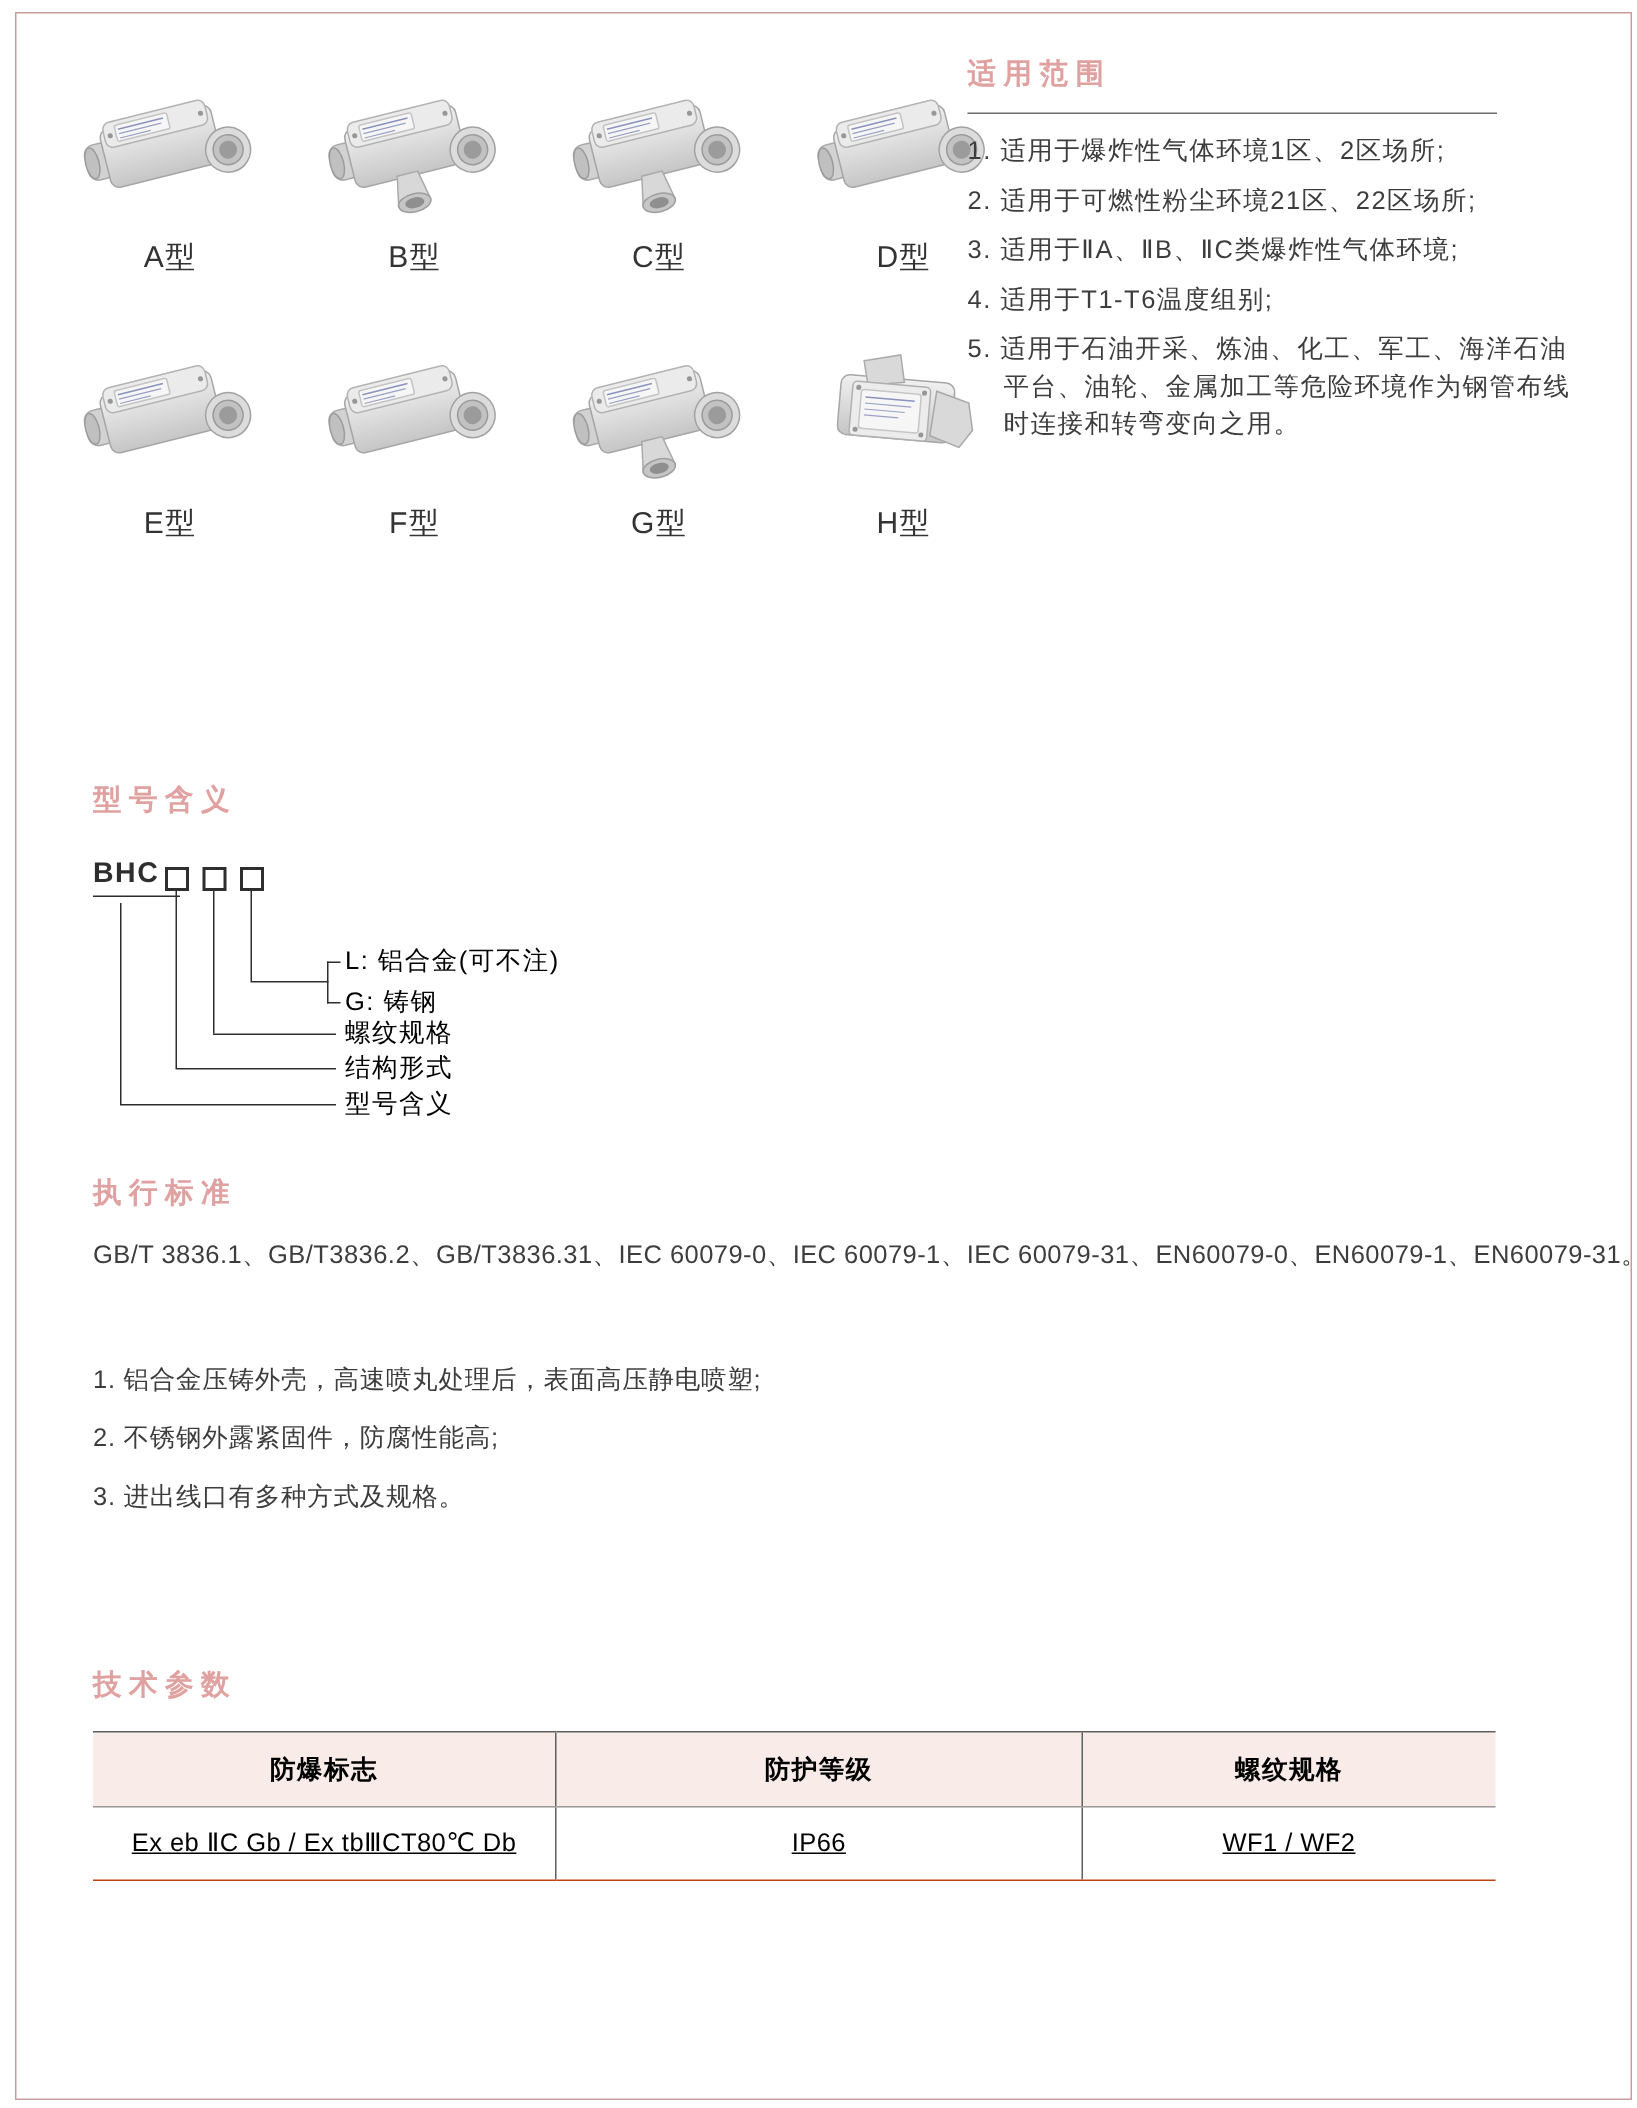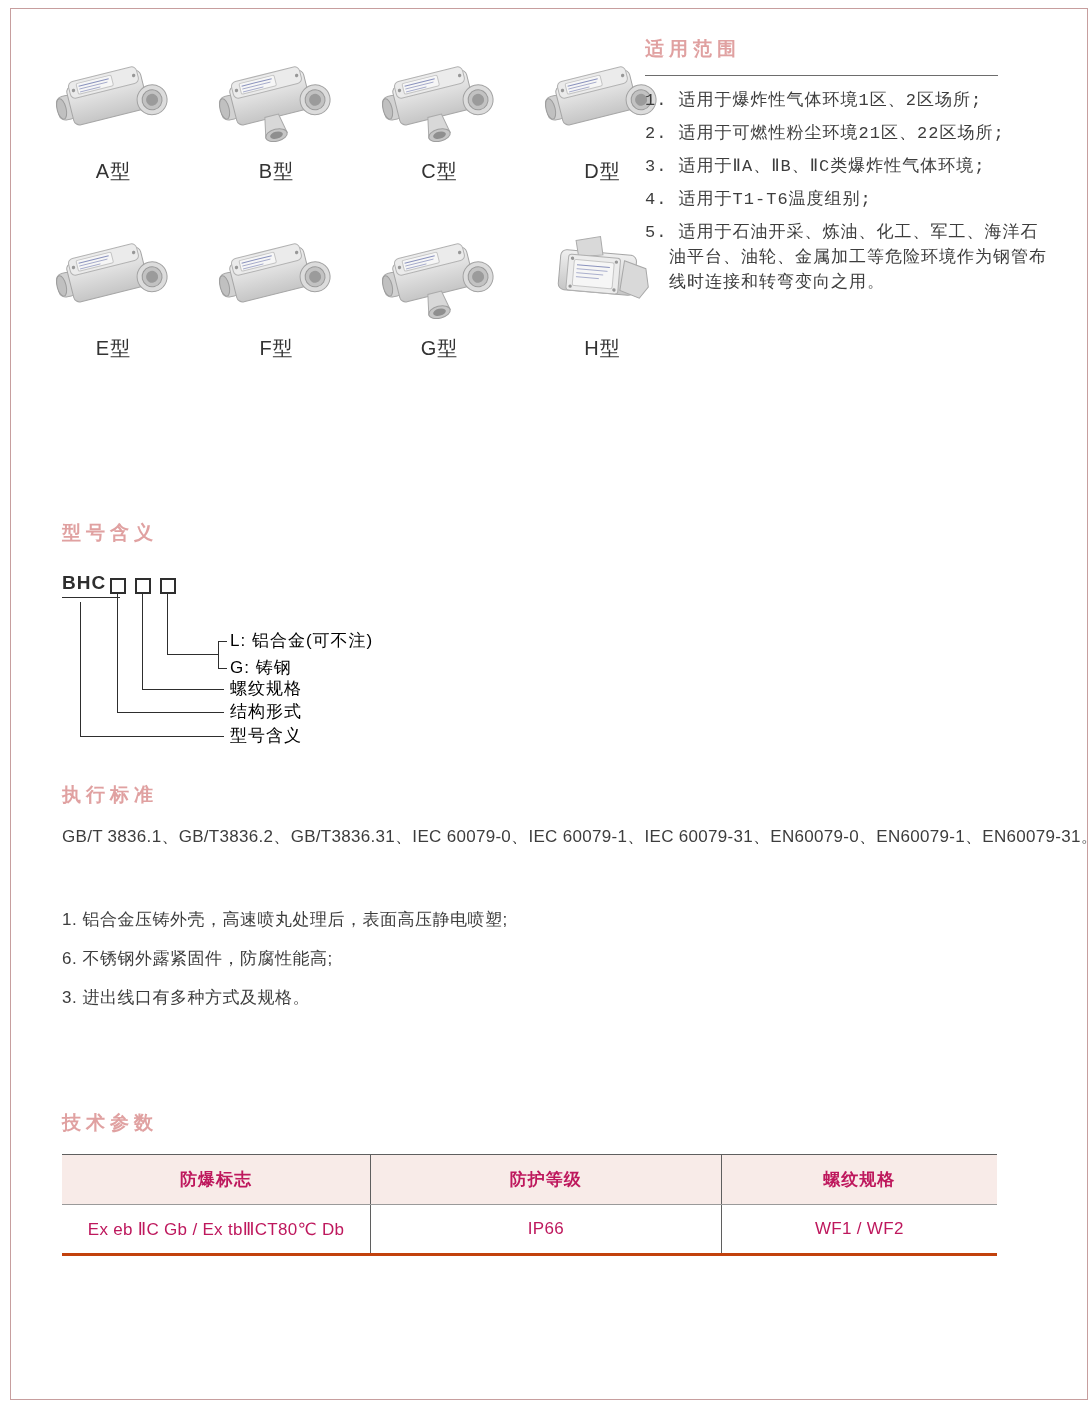--- a/index.html
+++ b/index.html
@@ -23,21 +23,21 @@
   .prod{width:120px;height:104px;display:block;}
   .prod-label{margin-top:6px;font-size:20px;color:#333;letter-spacing:1px;}
   .prod g.main{transform:rotate(-14deg);transform-origin:60px 52px;}
   .prod .hub-mid{display:none}
   .type-B .hub-mid,.type-C .hub-mid,.type-G .hub-mid{display:block}
   .prod .face-plate{display:none}
   .type-H .face-plate{display:block}
   .type-H .top-lid,.type-H .hub-left,.type-H .hub-right{display:none}
   .type-H g.main{transform:rotate(5deg);}
   
-  .scope{position:absolute;left:645px;top:36px;width:402px;font-family:Liberation Mono, monospace;}
+  .scope{position:absolute;left:645px;top:36px;width:402px;}
   .scope .rule{width:353px;height:1px;background:#6d6d6d;margin:13px 0 12px 0;}
   .scope-item{
     margin:0 0 8px 0;font-size:17px;line-height:25px;color:#3d3d3d;
     padding-left:24px;text-indent:-24px;letter-spacing:1px;
   }
   
   .model{position:absolute;left:62px;top:520px;width:480px;height:230px;}
   .diagram{position:relative;height:200px;}
   .bhc{
     position:absolute;left:0;top:26px;font-size:19px;font-weight:bold;color:#2e2e2e;
@@ -50,27 +50,27 @@
   .standards{position:absolute;left:62px;top:782px;width:1000px;}
   .standards p{margin:17px 0 0 0;font-size:17px;color:#3d3d3d;white-space:nowrap;letter-spacing:0.3px;}
   
   .features{position:absolute;left:62px;top:908px;width:700px;}
   .feature-item{margin:0 0 15px 0;font-size:17px;line-height:24px;color:#3d3d3d;letter-spacing:0.5px;}
   .features .feature-item:first-of-type{}
   
   .tech{position:absolute;left:62px;top:1110px;width:935px;}
   .tech table{
     width:935px;margin-top:18px;border-collapse:collapse;text-align:center;
-    font-size:17px;color:#be185d;table-layout:fixed;
+    font-size:17px;color:#000000;table-layout:fixed;
   }
   .tech th{
     background:#f8ebe8;height:47px;font-weight:600;letter-spacing:1px;
     border-top:1px solid #5f5f5f;border-bottom:1px solid #9a9a9a;
   }
-  .tech td{height:46px;border-bottom:3px solid #c2410c;letter-spacing:0.3px;}
+  .tech td{height:46px;border-bottom:1px solid #c2410c;letter-spacing:0.3px;text-decoration:underline;}
   .tech .colsep{border-left:1px solid #5f5f5f;}
 </style>
 </head>
 <body>
 
 <div class="page">
   <div class="page-border"></div>
 
   <svg width="0" height="0" style="position:absolute" aria-hidden="true">
     <defs>
@@ -483,21 +483,21 @@
     </div>
   </section>
 
   <section class="standards">
     <h2 class="sec-title">执行标准</h2>
     <p>GB/T 3836.1、GB/T3836.2、GB/T3836.31、IEC 60079-0、IEC 60079-1、IEC 60079-31、EN60079-0、EN60079-1、EN60079-31。</p>
   </section>
 
   <section class="features">
     <p class="feature-item">1. 铝合金压铸外壳，高速喷丸处理后，表面高压静电喷塑;</p>
-    <p class="feature-item">6. 不锈钢外露紧固件，防腐性能高;</p>
+    <p class="feature-item">2. 不锈钢外露紧固件，防腐性能高;</p>
     <p class="feature-item">3. 进出线口有多种方式及规格。</p>
   </section>
 
   <section class="tech">
     <h2 class="sec-title">技术参数</h2>
     <table>
       <colgroup>
           <col style="width:33%">
           <col style="width:37.5%">
           <col style="width:29.5%">

